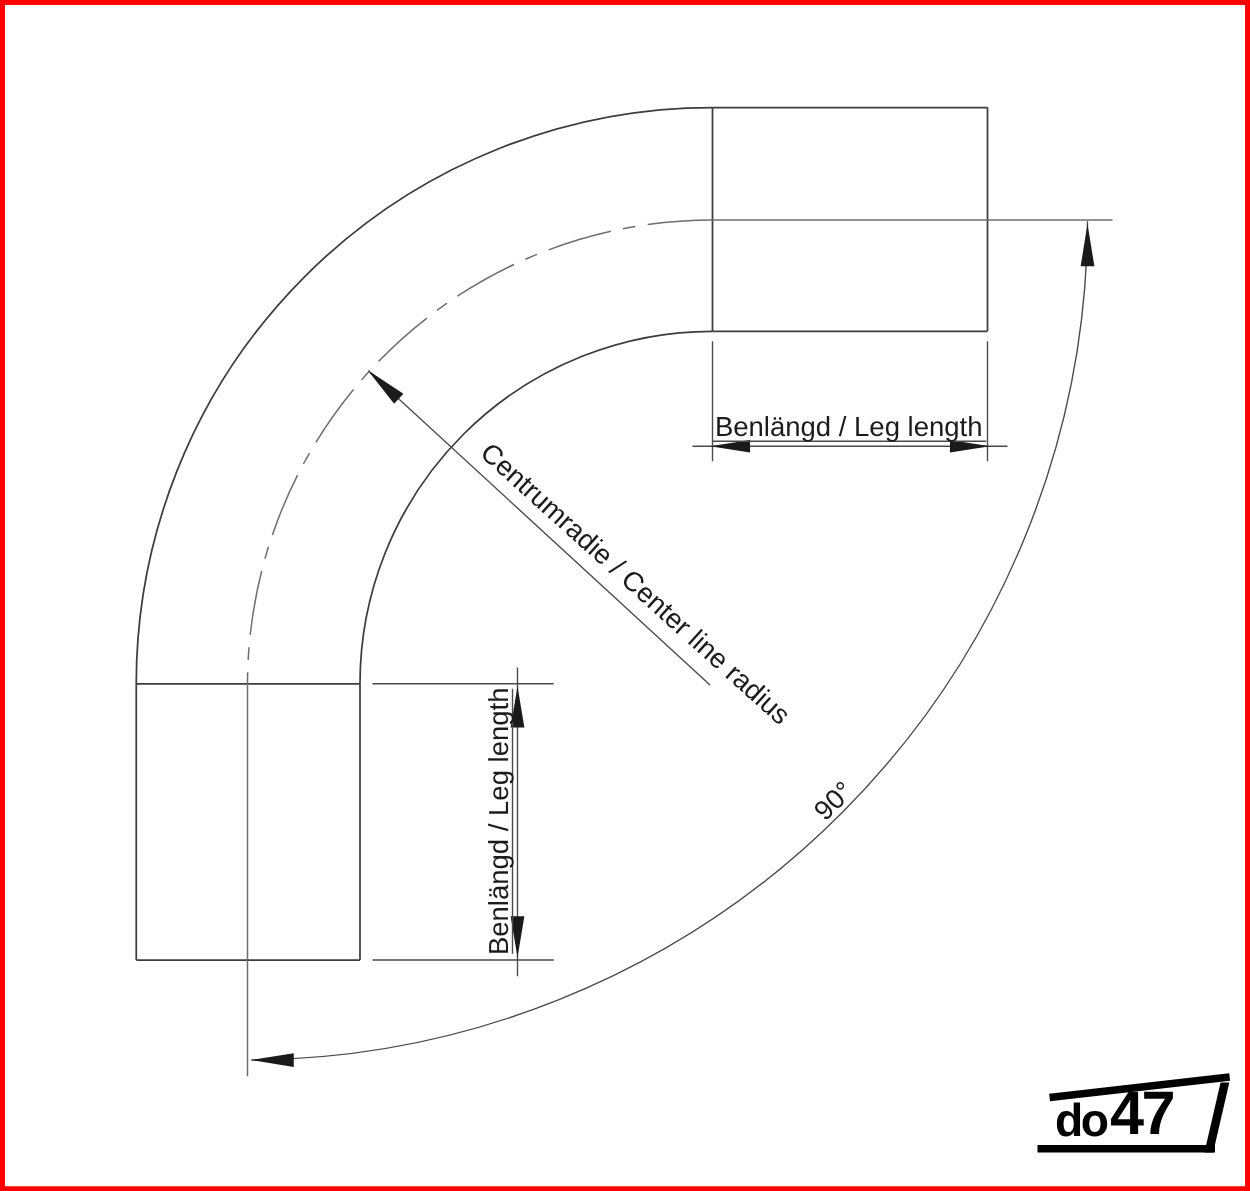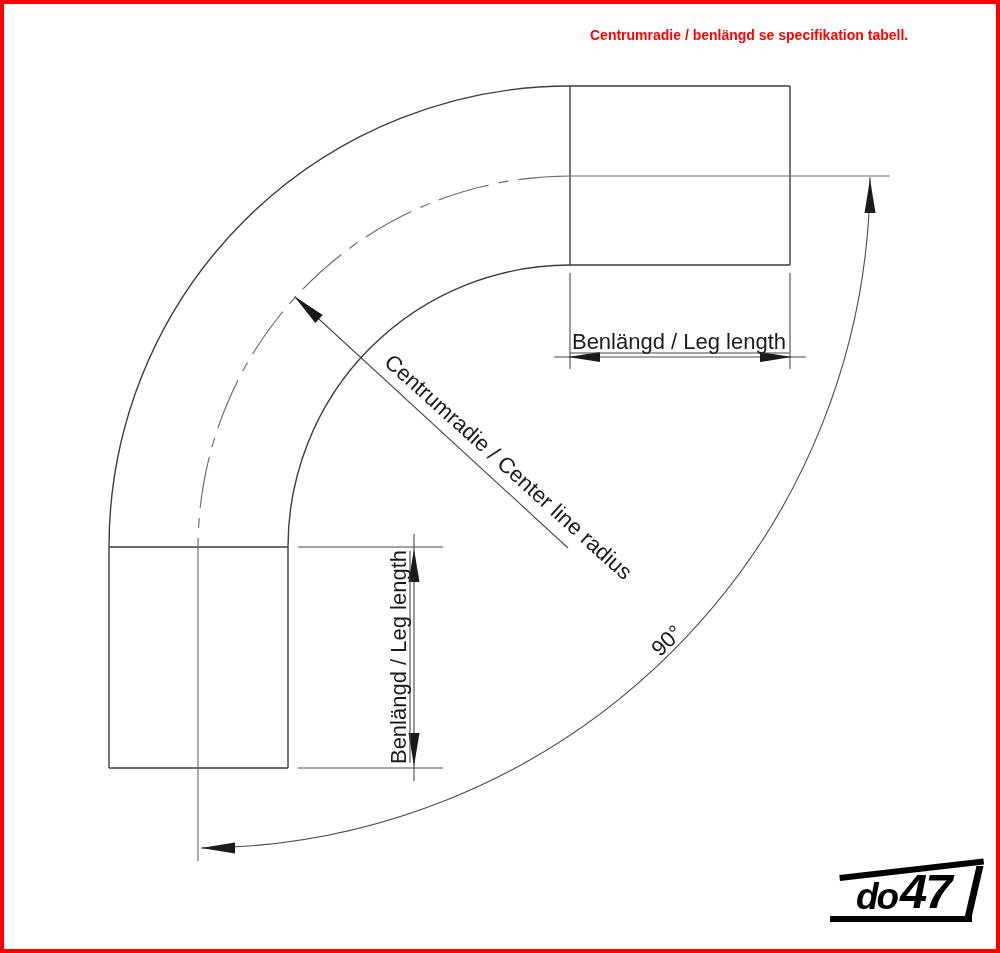--- a/index.html
+++ b/index.html
@@ -47,35 +47,34 @@
   }
   .logo-right {
     position: absolute; left: 140px; top: 7px; width: 7px; height: 56px;
     background: #000; transform: skewX(-13deg);
   }
   .logo-bottom {
     position: absolute; left: 0px; top: 57px; width: 142px; height: 6px;
     background: #000;
   }
   .logo-text {
-    position: absolute; left: 26px; top: 0; width: 130px; height: 62px;
-    color: #000; font-style: italic; font-weight: bold; letter-spacing: -2px;
+    position: absolute; left: 14px; top: 0; width: 130px; height: 62px;
+    color: #000; font-weight: bold; letter-spacing: -2px;
     white-space: nowrap;
     text-align: center;
   }
   .logo-text .lp { position: absolute; left: 0px;  bottom: 3px; font-size: 37px; }
   .logo-text .ls { position: absolute; left: 44px; bottom: 2px; font-size: 49px; }
 </style>
 </head>
 <body>
 
 <div class="frame">
 
   <div class="notice">
-    <div>Centrumradie / benlängd se specifikation tabell.</div>
   </div>
 
   <svg class="drawing" viewBox="0 0 1000 953">
 
     <path class="geo" d="M 570 86 A 461 461 0 0 0 109 547"></path>
     <path class="geo" d="M 570 265 A 282 282 0 0 0 288 547"></path>
     <line class="geo" x1="570" y1="86" x2="790" y2="86"></line>
     <line class="geo" x1="570" y1="265" x2="790" y2="265"></line>
     <line class="geo" x1="790" y1="86" x2="790" y2="265"></line>
     <line class="geo" x1="570" y1="86" x2="570" y2="265"></line>

